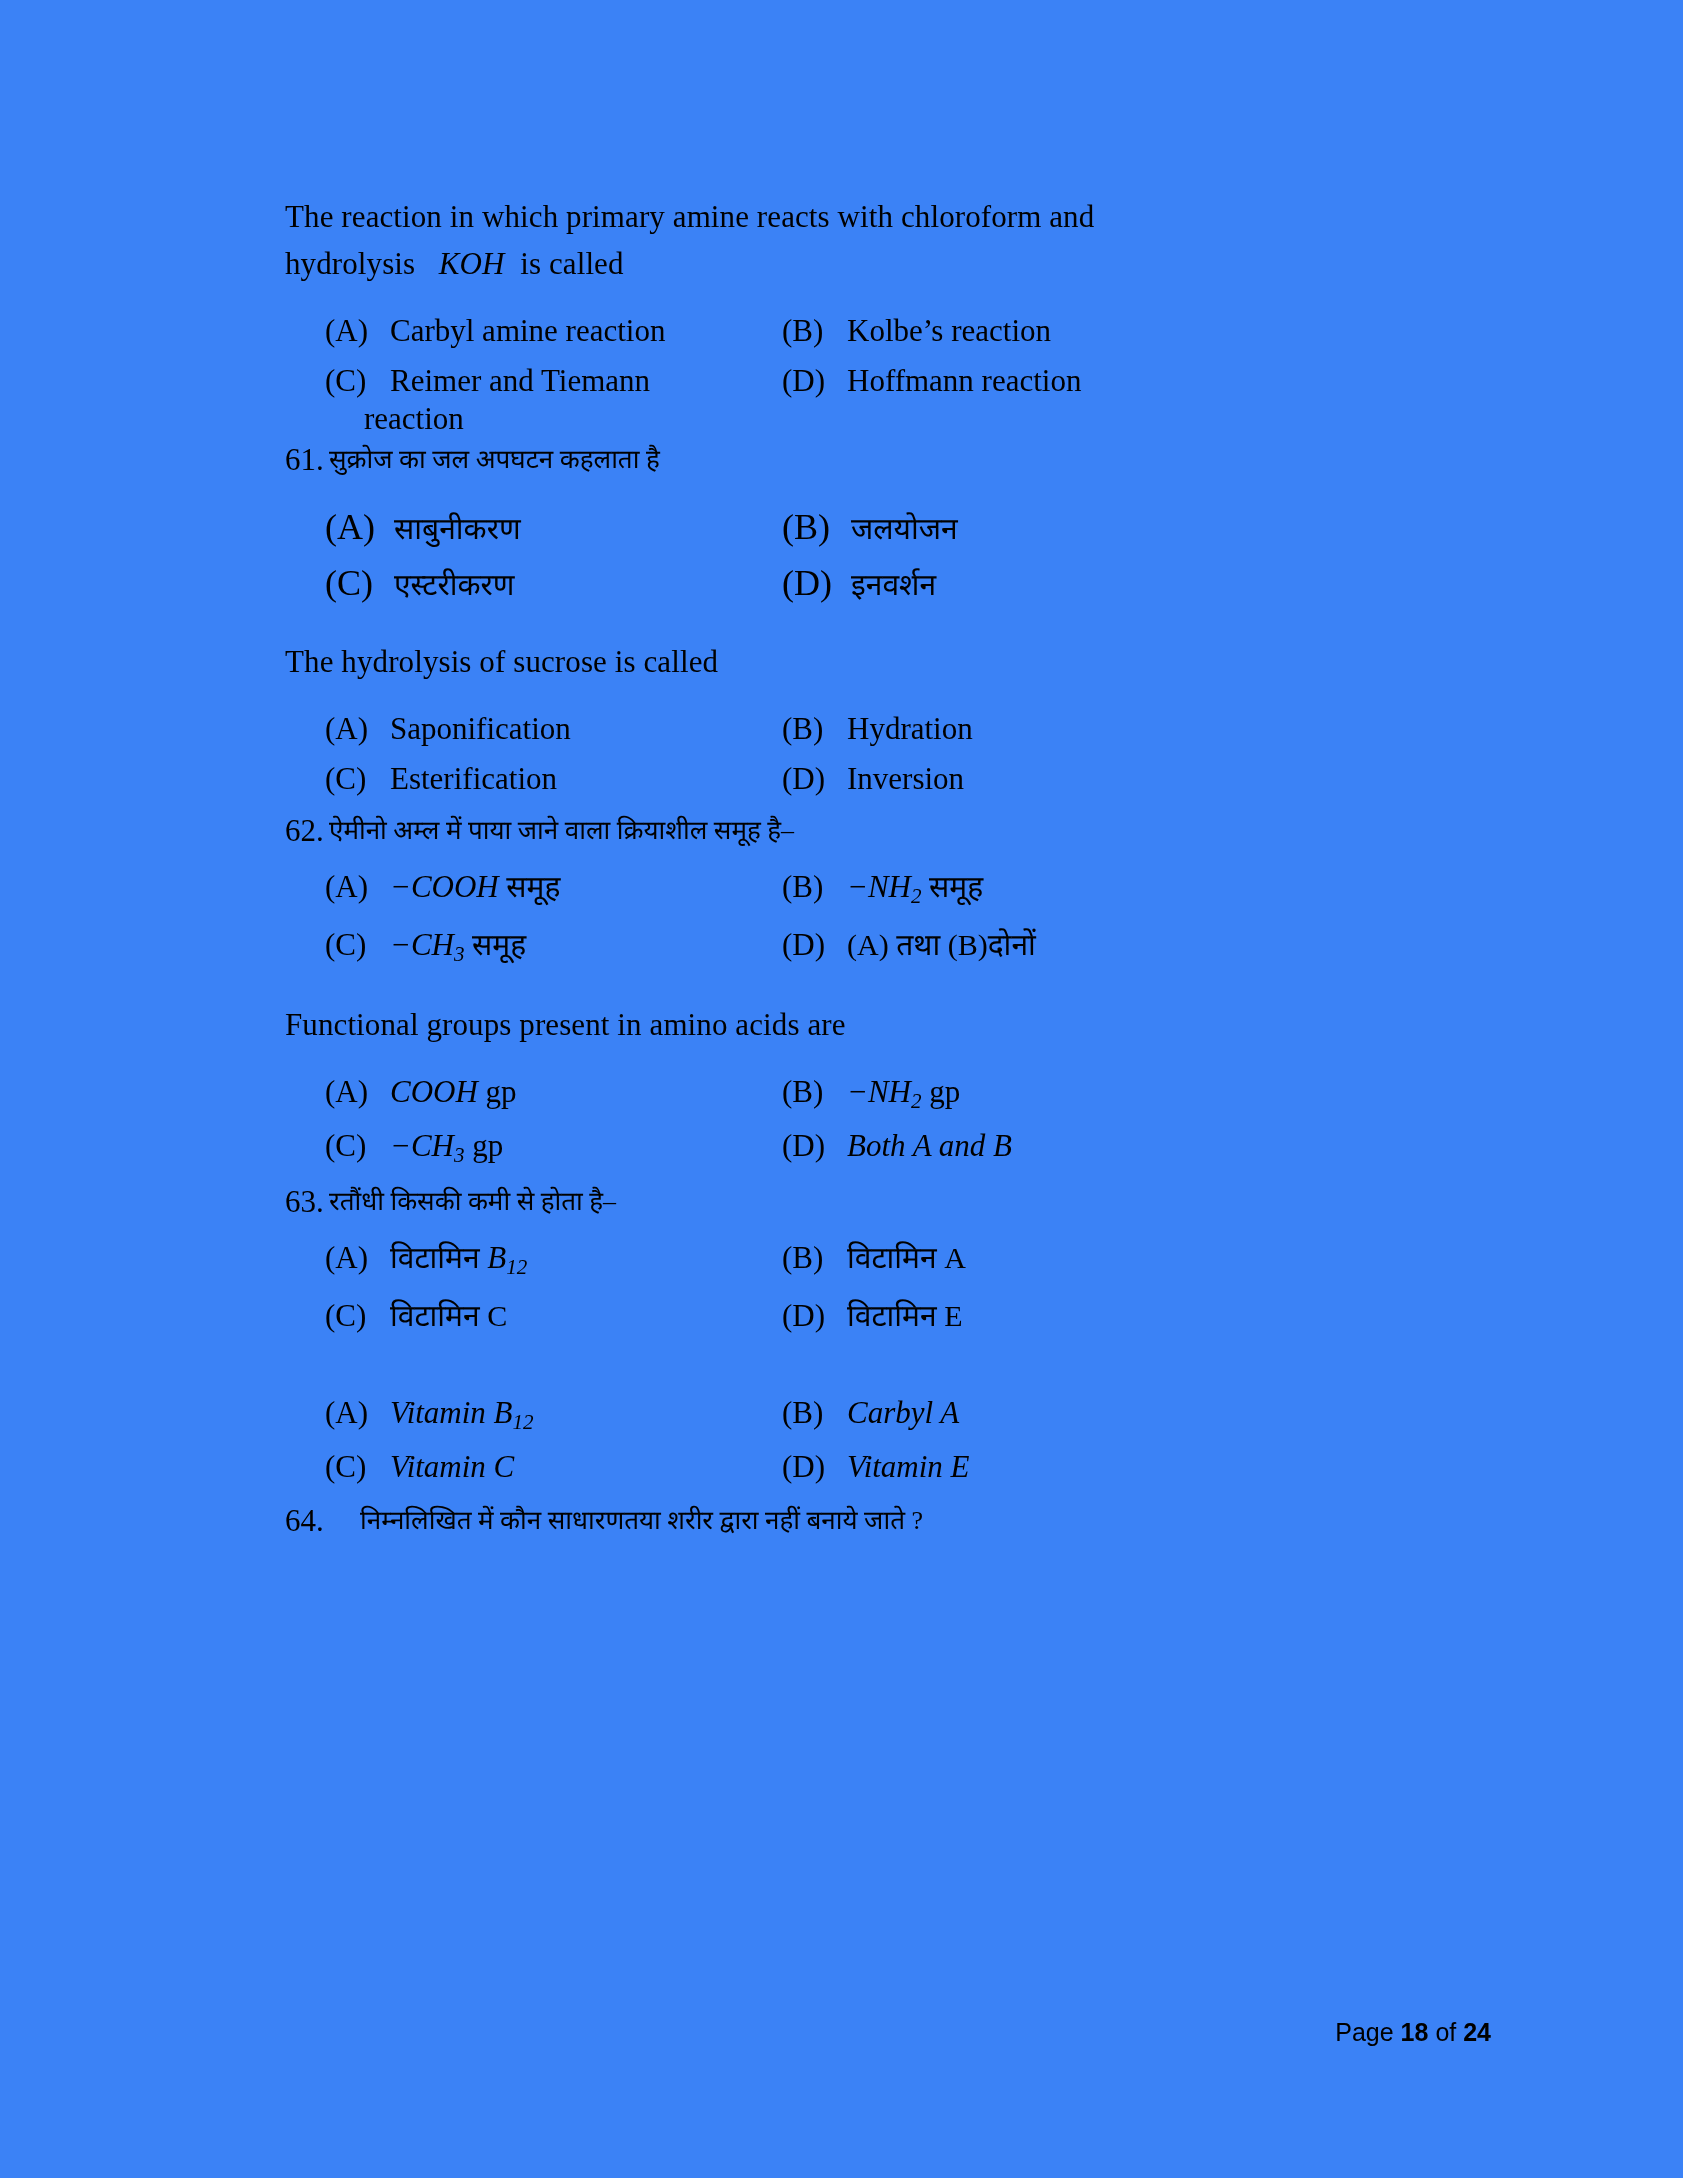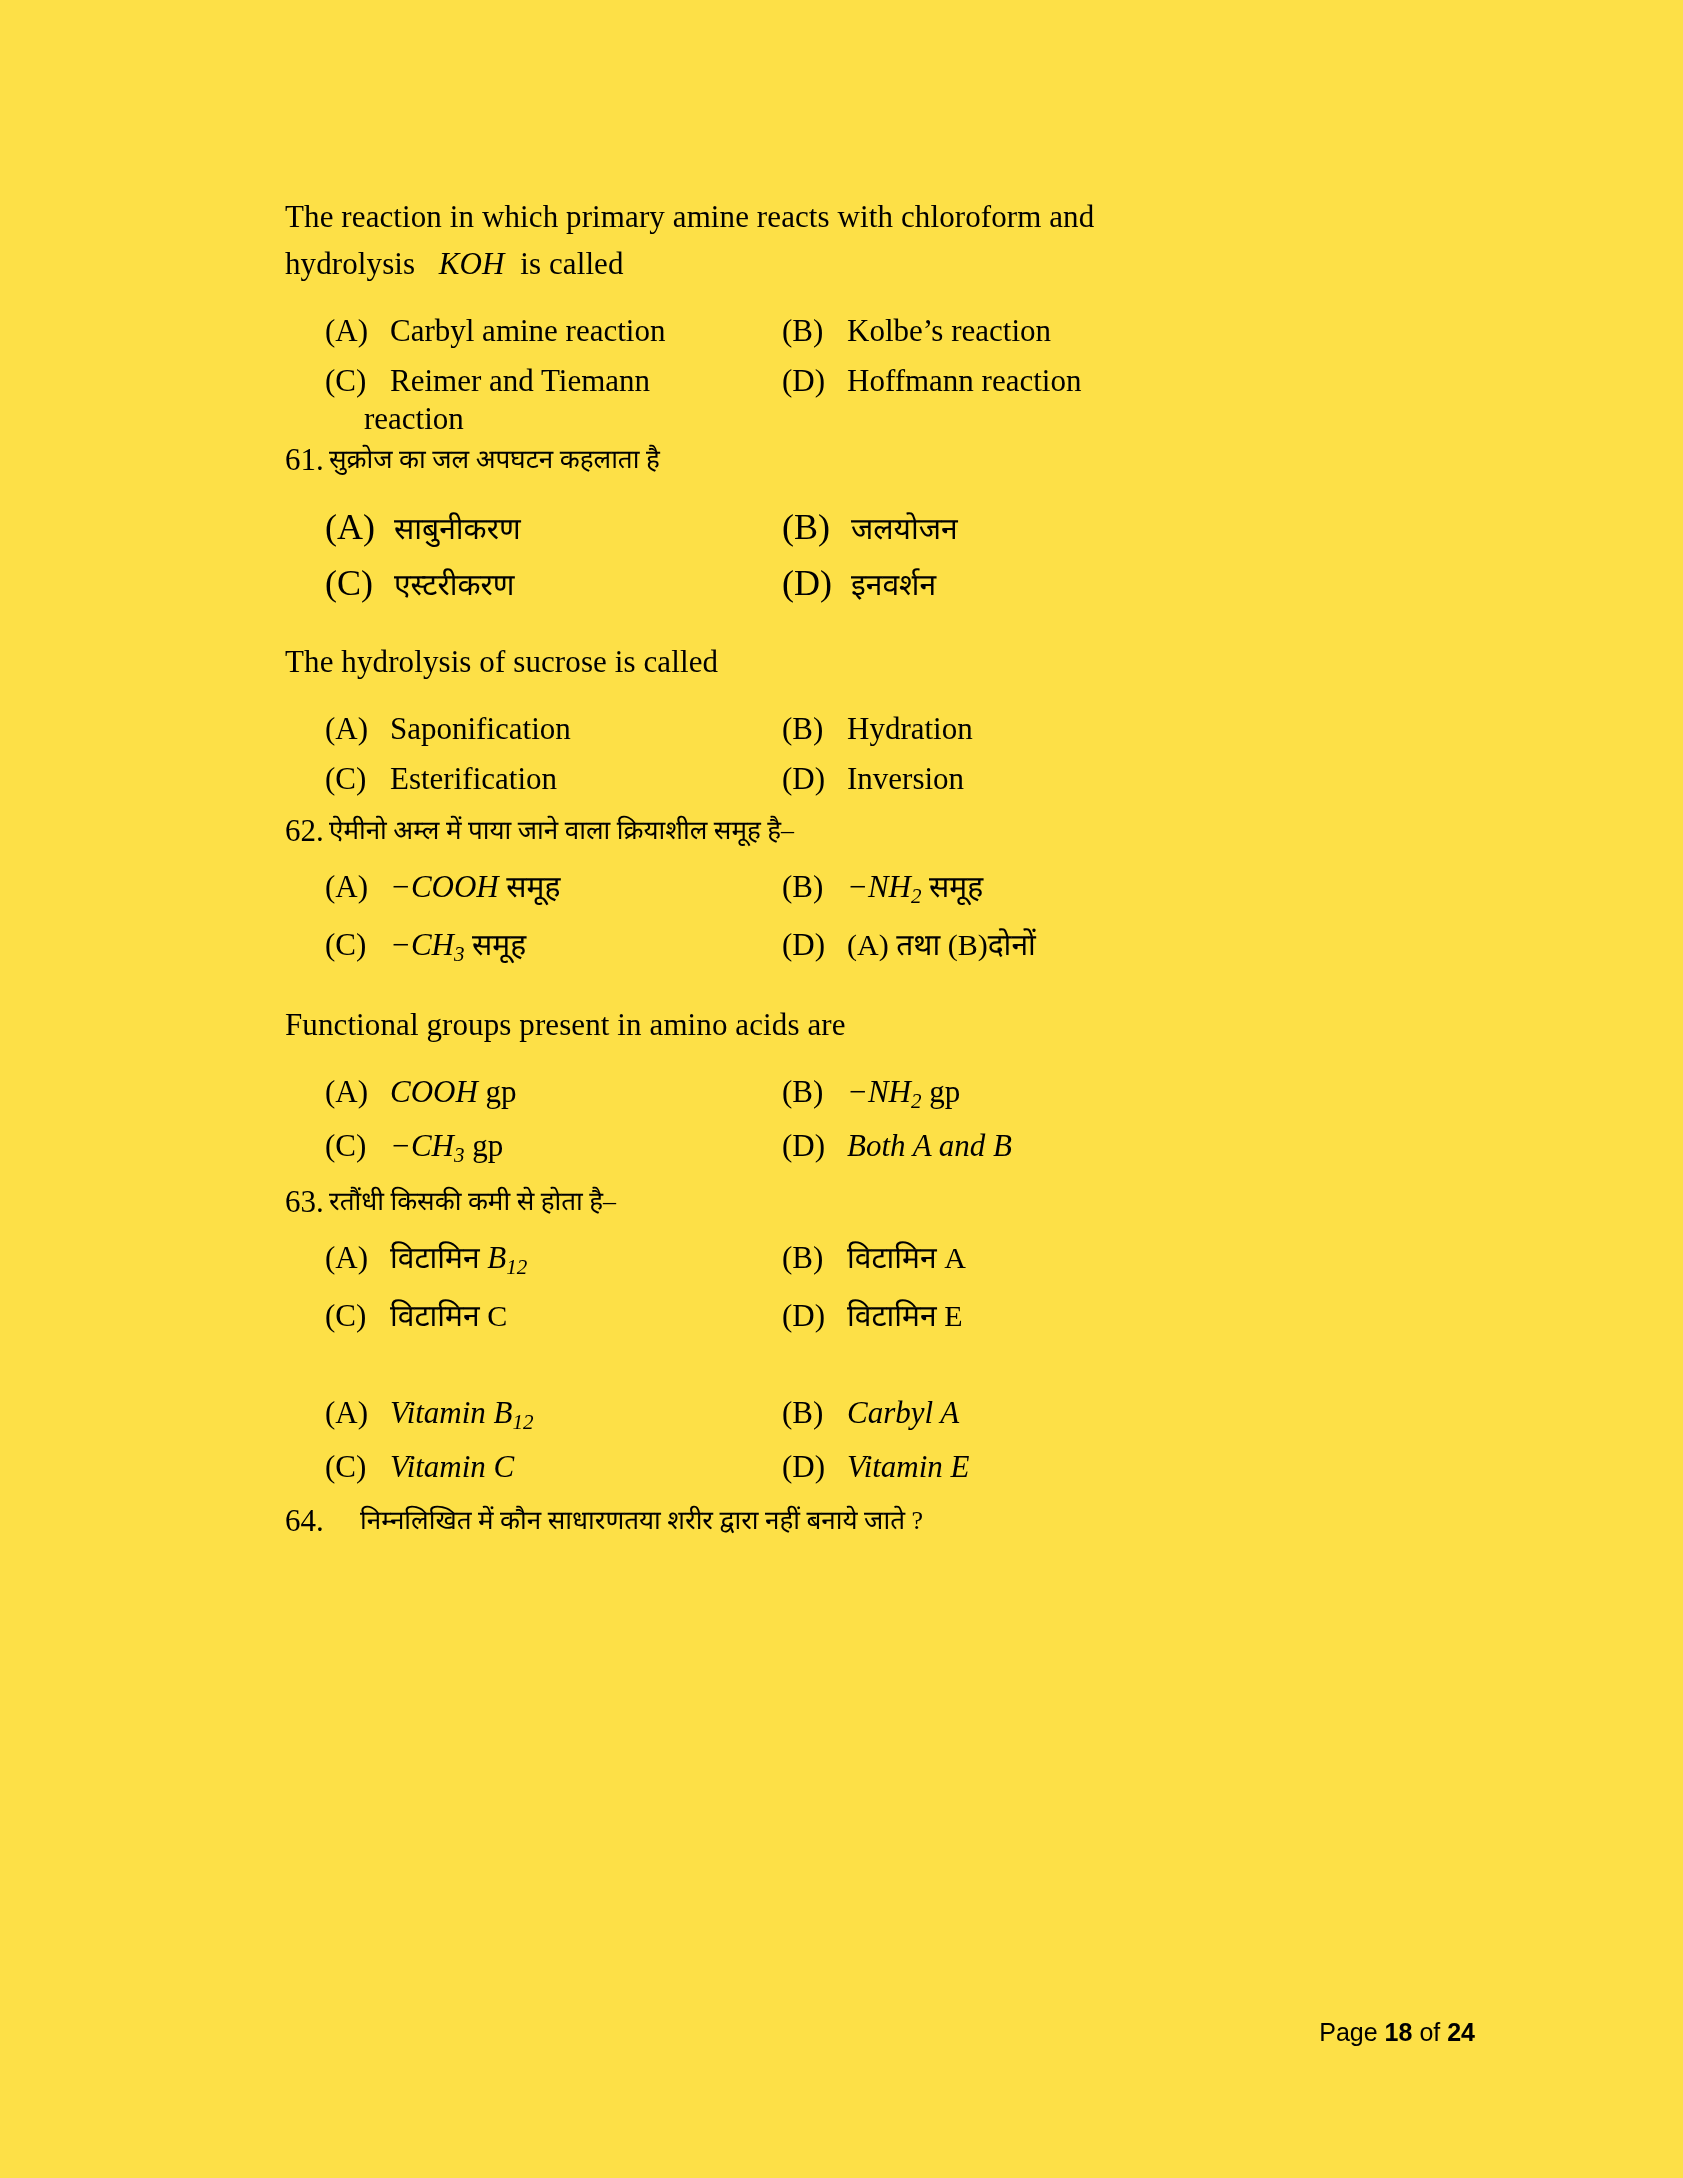--- a/index.html
+++ b/index.html
@@ -14,21 +14,21 @@
     font-family: "Liberation Serif", "DejaVu Serif", serif;
     color: #000000;
     overflow: hidden;
   }
 
   .page {
     position: absolute;
     left: 0; top: 0;
     width: 1683px;
     height: 2178px;
-    background: #fde047;
+    background: #3b82f6;
   }
 
   .content {
     position: absolute;
     left: 285px;
     top: 149px;
     width: 1119px;
   }
 
   .stem-en {
@@ -112,21 +112,21 @@
 
   .cont-line {
     padding-left: 79px;
     font-size: 31px;
     line-height: 1.3;
   }
 
   
   .footer {
     position: absolute;
-    right: 208px;
+    right: 192px;
     top: 2018px;
     font-family: "Liberation Sans", "DejaVu Sans", sans-serif;
     font-size: 25px;
     color: #000;
     white-space: nowrap;
   }
   .footer b { font-weight: 700; }
   .footer .lbl { font-weight: 400; }
 </style>
 </head>

